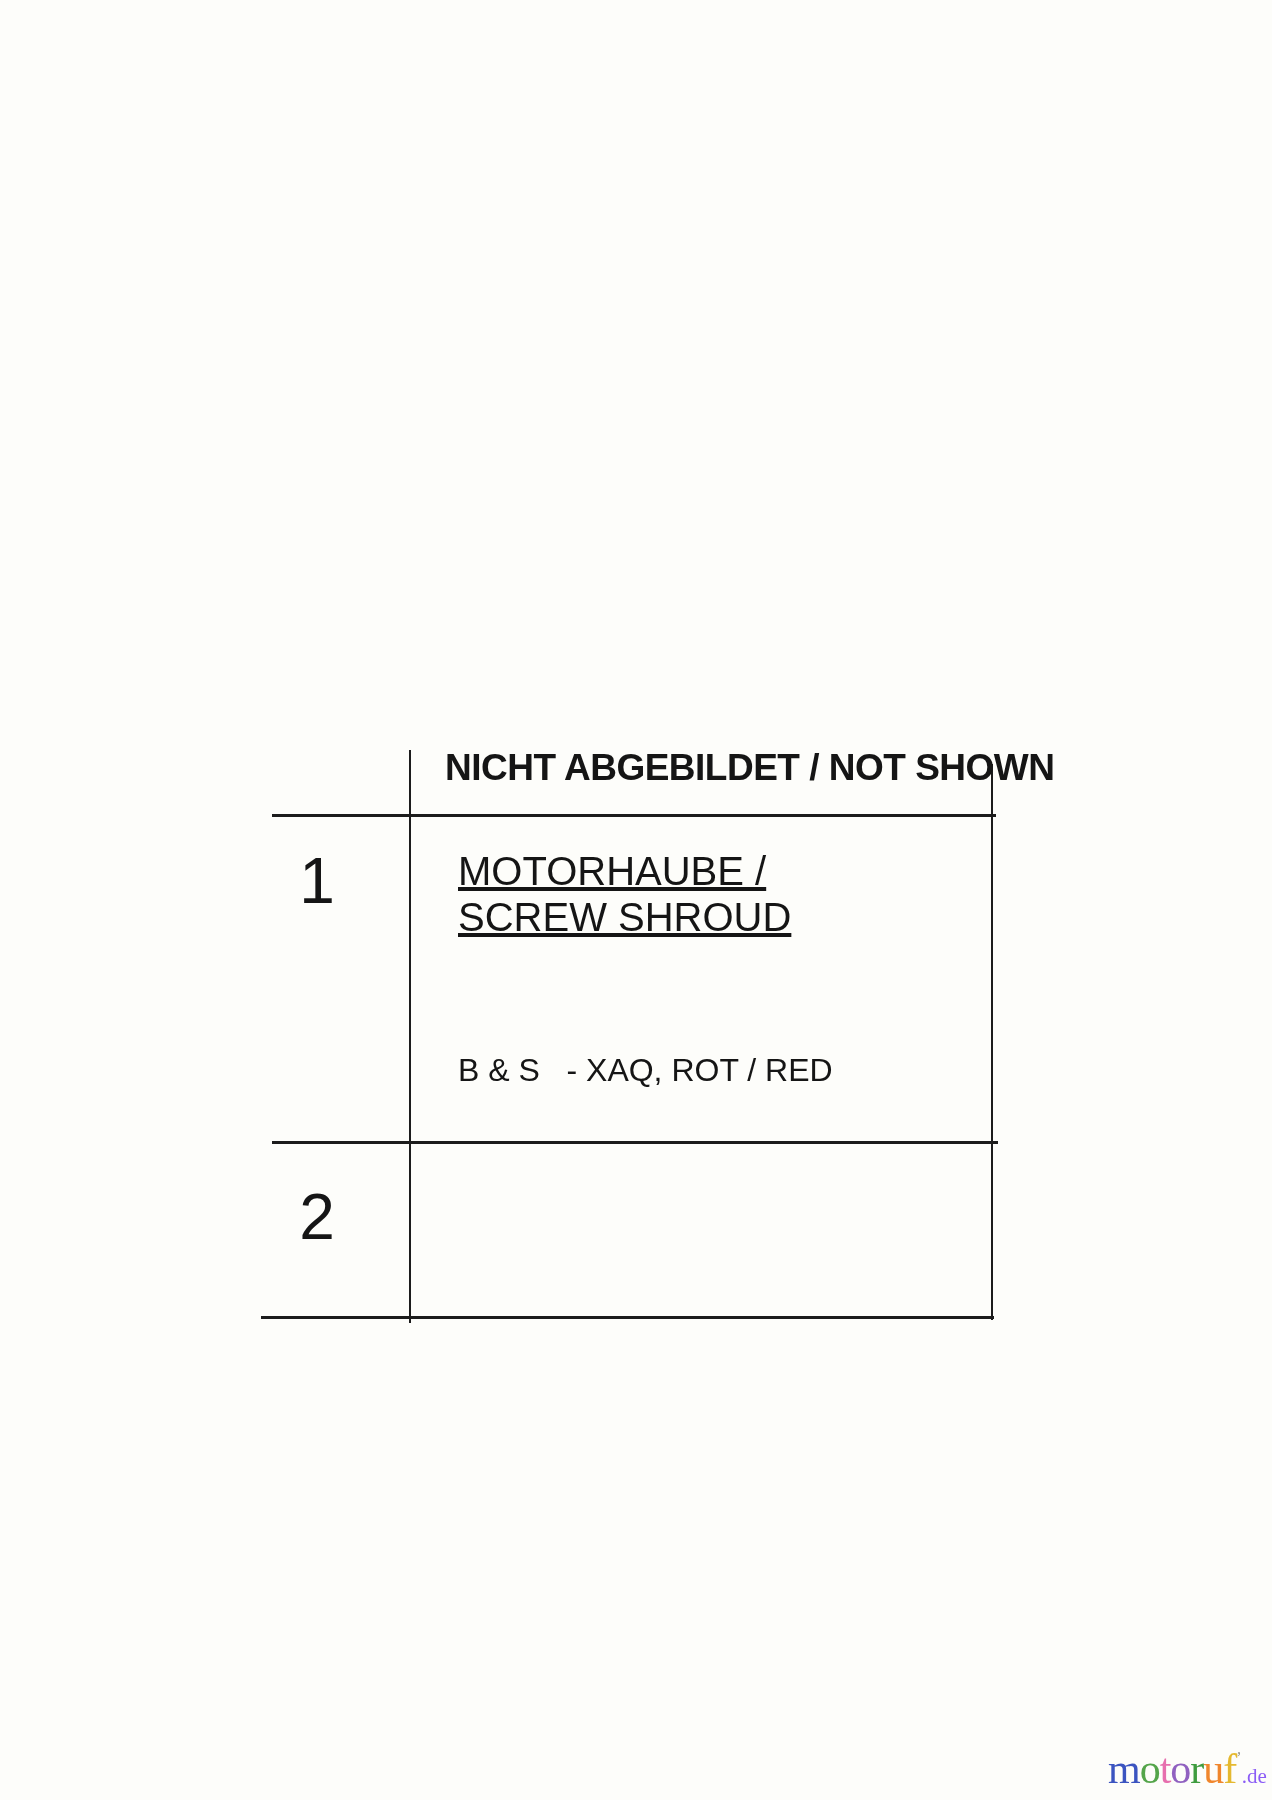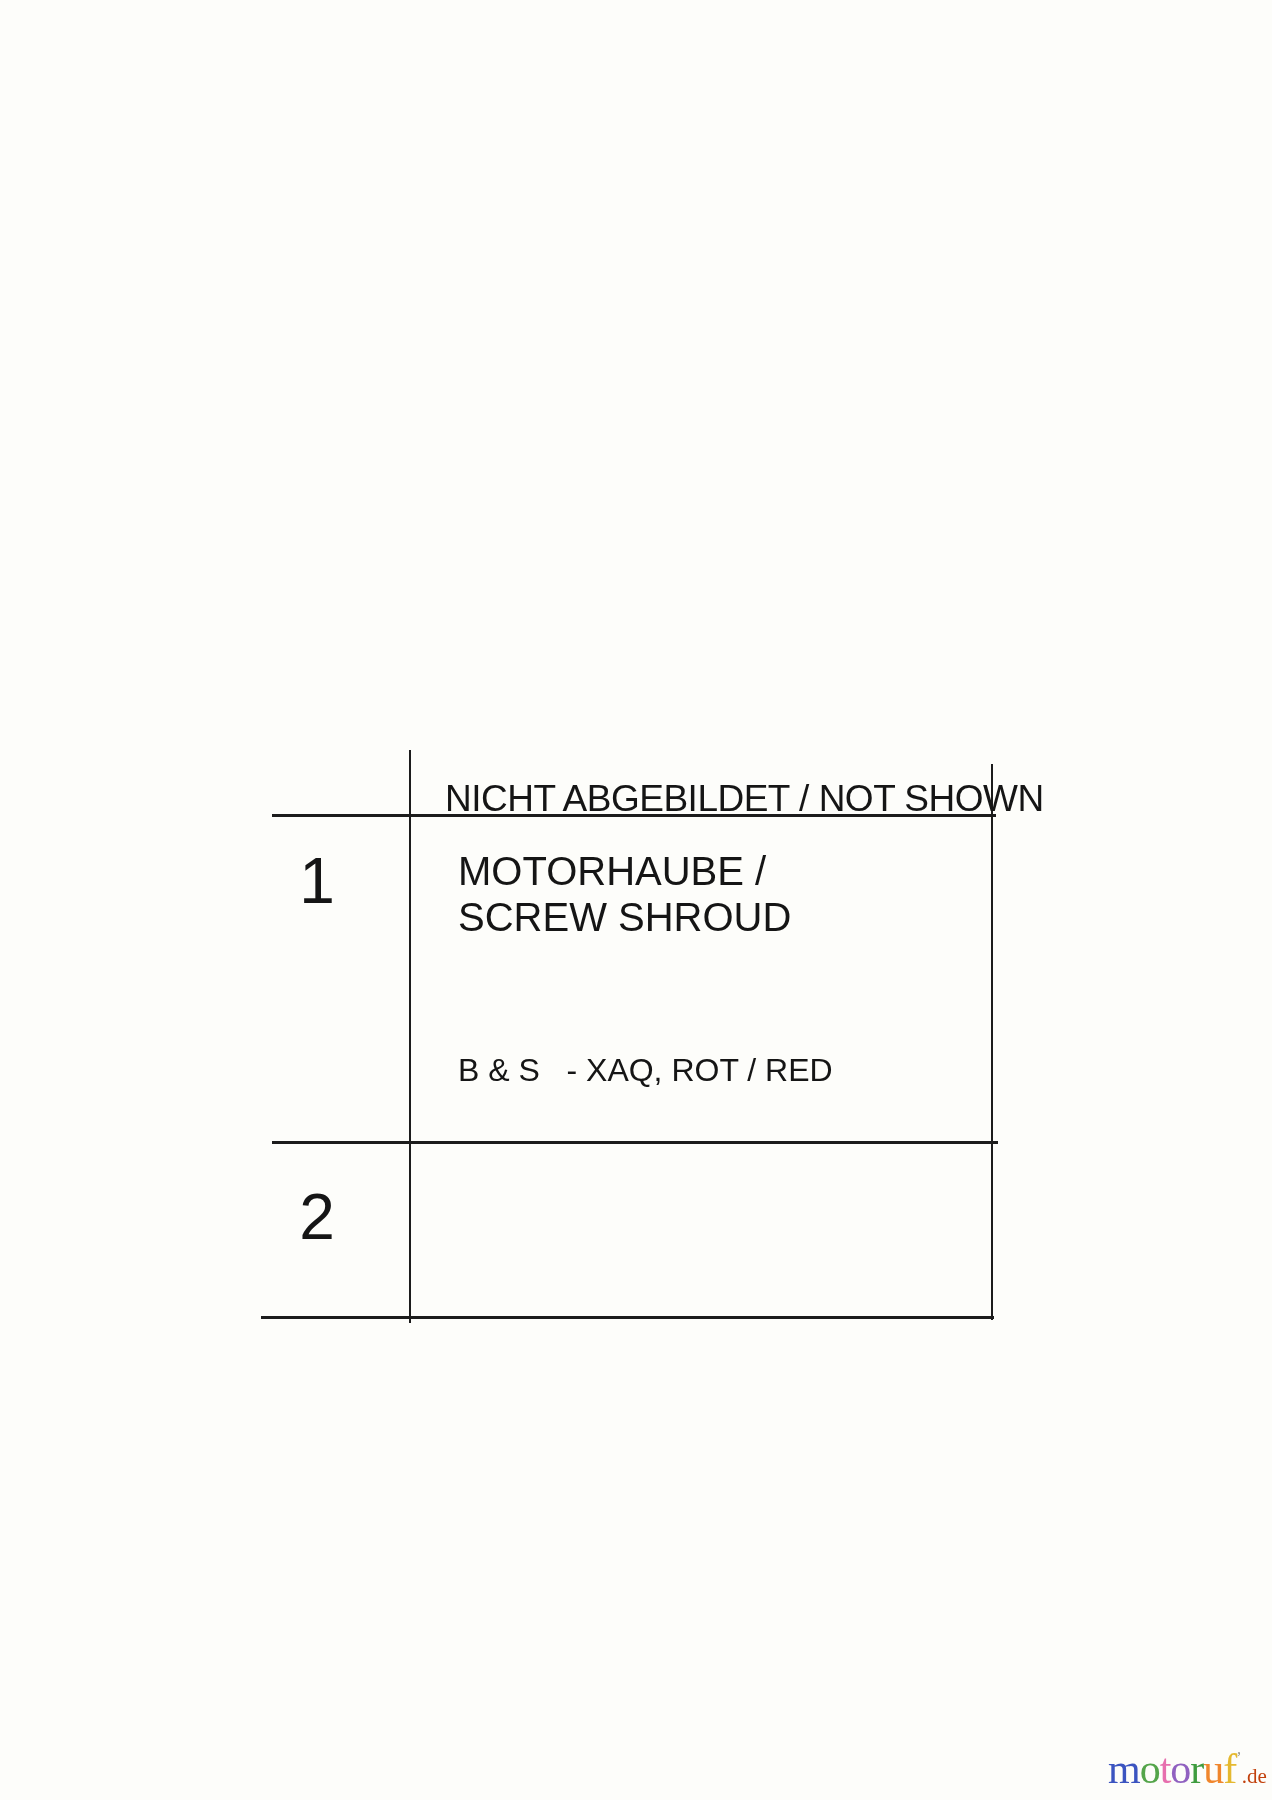--- a/index.html
+++ b/index.html
@@ -14,43 +14,44 @@
   }
   .rule { position: absolute; background: #1c1c1c; }
   .vline-left   { left: 409px; top: 750px; width: 2px; height: 573px; }
   .vline-right  { left: 991px; top: 764px; width: 2px; height: 556px; }
   .hline-top    { left: 272px; top: 814px; width: 724px; height: 3px; }
   .hline-mid    { left: 272px; top: 1141px; width: 726px; height: 3px; }
   .hline-bottom { left: 261px; top: 1316px; width: 733px; height: 3px; }
 
   .table-header {
     position: absolute;
-    left: 445px; top: 780px;
+    left: 445px; top: 749px;
     font-size: 37px;
-    font-weight: normal;
+    font-weight: bold;
     letter-spacing: -0.5px;
     line-height: 1;
     white-space: nowrap;
   }
   .ref-num {
     position: absolute;
     left: 272px; width: 90px;
     text-align: center;
     font-size: 64px;
     line-height: 1;
   }
   .ref-1 { top: 849px; }
   .ref-2 { top: 1185px; }
 
   .part-block {
     position: absolute;
     left: 458px;
     font-size: 40px;
     line-height: 46px;
     white-space: nowrap;
+    text-decoration: underline;
   }
   .row1-name { top: 848px; }
   .row2-name { top: 1196px; line-height: 48px; }
 
   .variant-note {
     position: absolute;
     left: 458px; top: 1002px;
     font-size: 32px;
     line-height: 40px;
     white-space: pre;
@@ -113,16 +114,16 @@
 
   <div class="brand">
     <span style="color: rgb(59, 84, 192);">m</span>
     <span style="color: rgb(84, 165, 74);">o</span>
     <span style="color: rgb(231, 111, 174);">t</span>
     <span style="color: rgb(144, 97, 192);">o</span>
     <span style="color: rgb(63, 156, 63);">r</span>
     <span style="color: rgb(240, 134, 44);">u</span>
     <span style="color: rgb(229, 185, 47);">f</span>
     <span class="tick" style="color: rgb(154, 154, 154);">’</span>
-    <span class="suffix" style="color: #c2410c;">.de</span>
+    <span class="suffix" style="color: #8b5cf6;">.de</span>
   </div>
 
 </div>
 
 </body></html>

